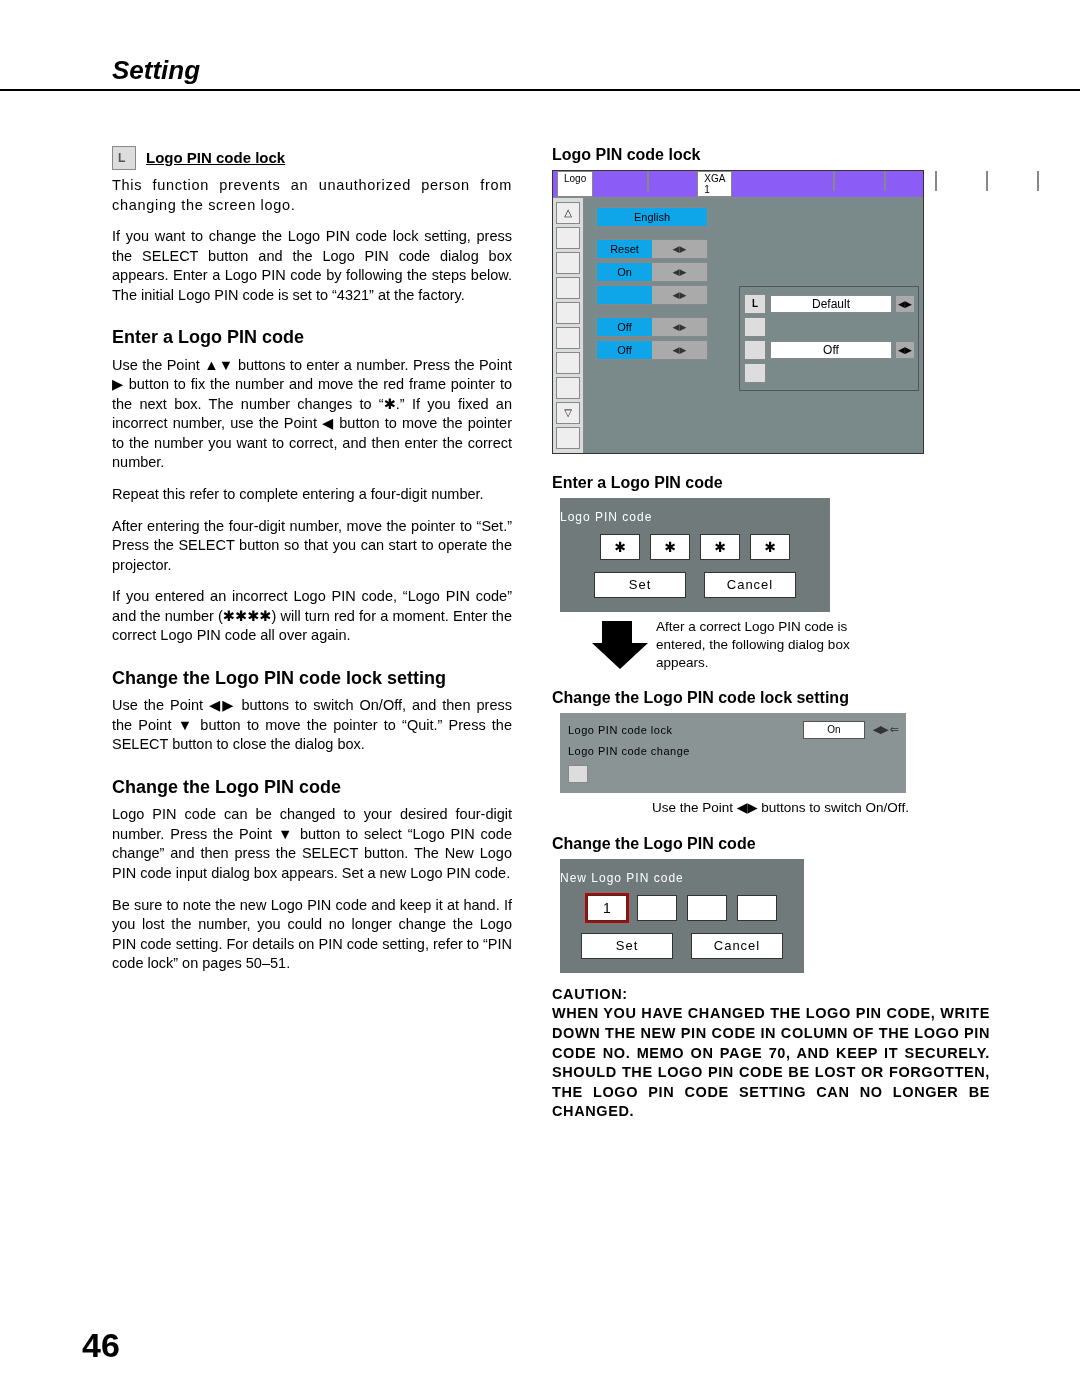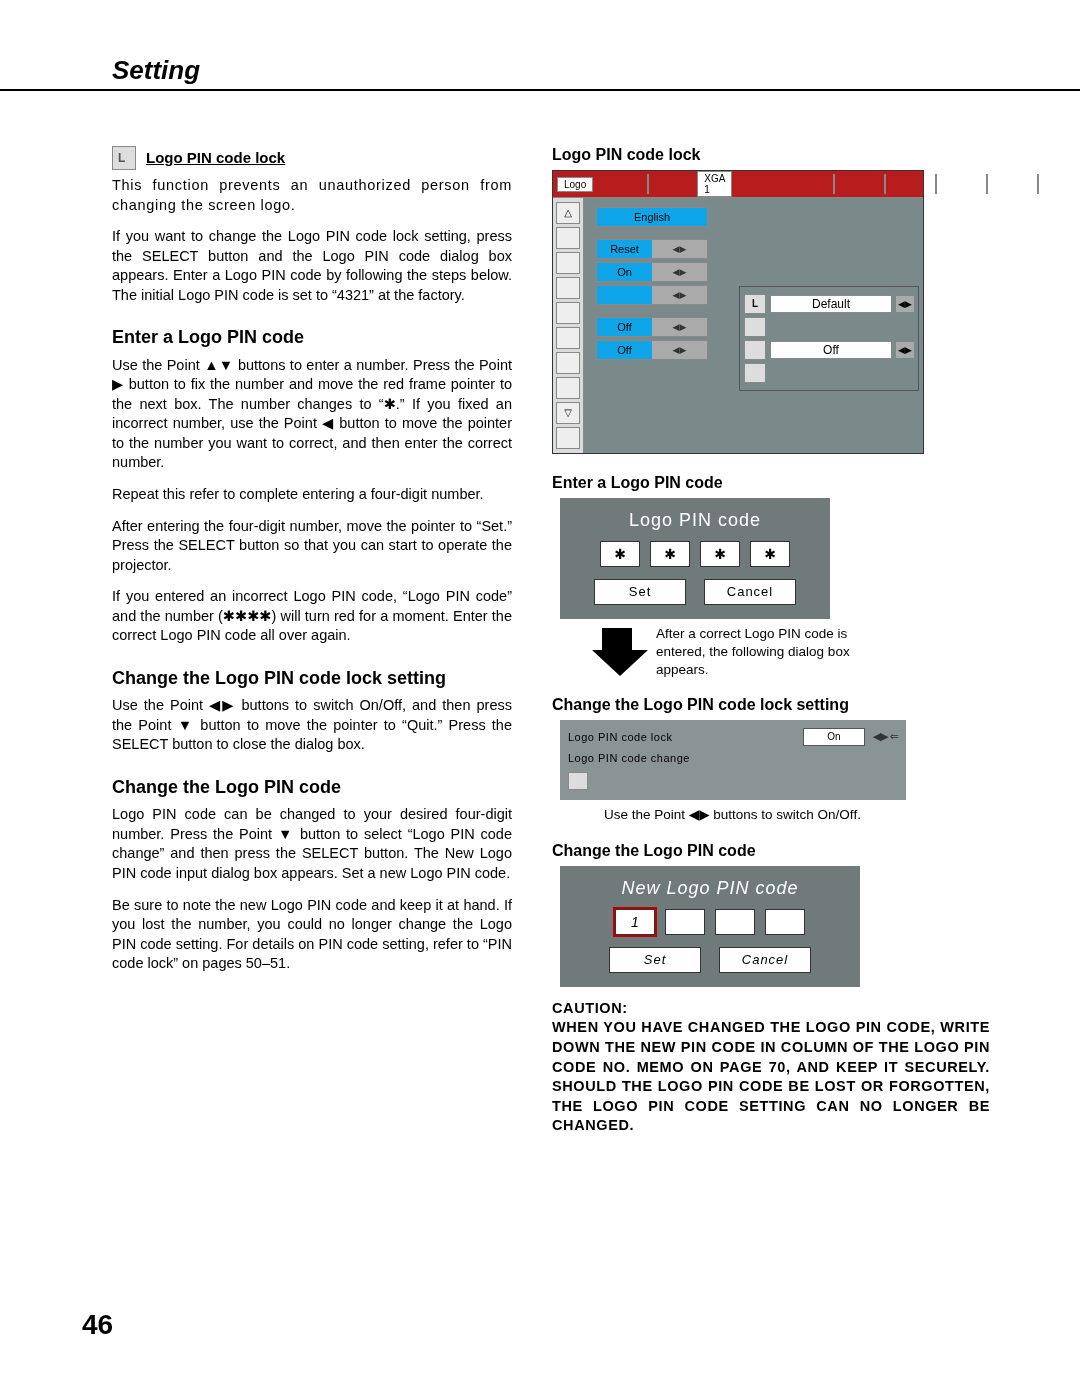--- a/index.html
+++ b/index.html
@@ -105,23 +105,22 @@
 
   
   .menu-fig {
     width: 370px;
     background: #7a8a8a;
     border: 1px solid #333;
     font-size: 11px;
     margin-bottom: 20px;
   }
   .menu-fig .topbar {
-    background: #b91c1c;
-    display: flex;
-    align-items: center;
+    background: #8b5cf6;
+    display: flex;
     height: 26px;
     padding: 0 4px;
     border-bottom: 1px solid #888;
     gap: 47px;
   }
   .menu-fig .topbar .lbl {
     background: #fff;
     border: 1px solid #888;
     font-size: 10px;
     padding: 1px 6px;
@@ -226,22 +225,21 @@
 
   
   .pin-dialog {
     width: 270px;
     background: #707a7a;
     padding: 12px 0 14px 0;
     margin: 0 0 6px 8px;
   }
   .pin-dialog .title {
     color: #fff;
-    text-align: center;
-    font-size: 18px;
+    font-size: 12px;
     letter-spacing: 1px;
     margin-bottom: 10px;
   }
   .pin-dialog .boxes {
     display: flex;
     justify-content: center;
     gap: 10px;
     margin-bottom: 12px;
   }
   .pin-dialog .boxes .b {
@@ -334,38 +332,38 @@
     margin-bottom: 8px;
   }
   .lock-dialog .corner {
     width: 18px;
     height: 16px;
     background: #ddd;
     border: 1px solid #888;
   }
   .after-lock-note {
     font-size: 13.5px;
-    margin: 6px 0 18px 52px;
+    margin: 6px 0 18px 100px;
     line-height: 1.35;
   }
 
   .caution {
     font-weight: bold;
     text-align: justify;
     font-size: 14.5px;
     letter-spacing: 0.6px;
     line-height: 1.35;
     margin-top: 12px;
   }
 
   .page-number {
     position: absolute;
     left: 82px;
-    bottom: 56px;
-    font-size: 28px;
+    bottom: 32px;
+    font-size: 34px;
     font-weight: bold;
   }
 
   .glyph {
     font-family: Arial, sans-serif;
   }
 </style>
 </head>
 <body>
 
@@ -517,21 +515,21 @@
           <div class="ar glyph">◀▶ ⇐</div>
         </div>
         <div class="row2">Logo PIN code change</div>
         <div class="corner"></div>
       </div>
 
       <div class="after-lock-note">Use the Point ◀▶ buttons to switch On/Off.</div>
 
       <div class="h3">Change the Logo PIN code</div>
 
-      <div class="pin-dialog" style="width:300px;font-style:italic;">
+      <div class="pin-dialog" style="width:244px;">
         <div class="title">New Logo PIN code</div>
         <div class="boxes">
           <div class="b" style="outline:2px solid #b00;">1</div>
           <div class="b"></div>
           <div class="b"></div>
           <div class="b"></div>
         </div>
         <div class="btns">
           <div class="btn">Set</div>
           <div class="btn">Cancel</div>

